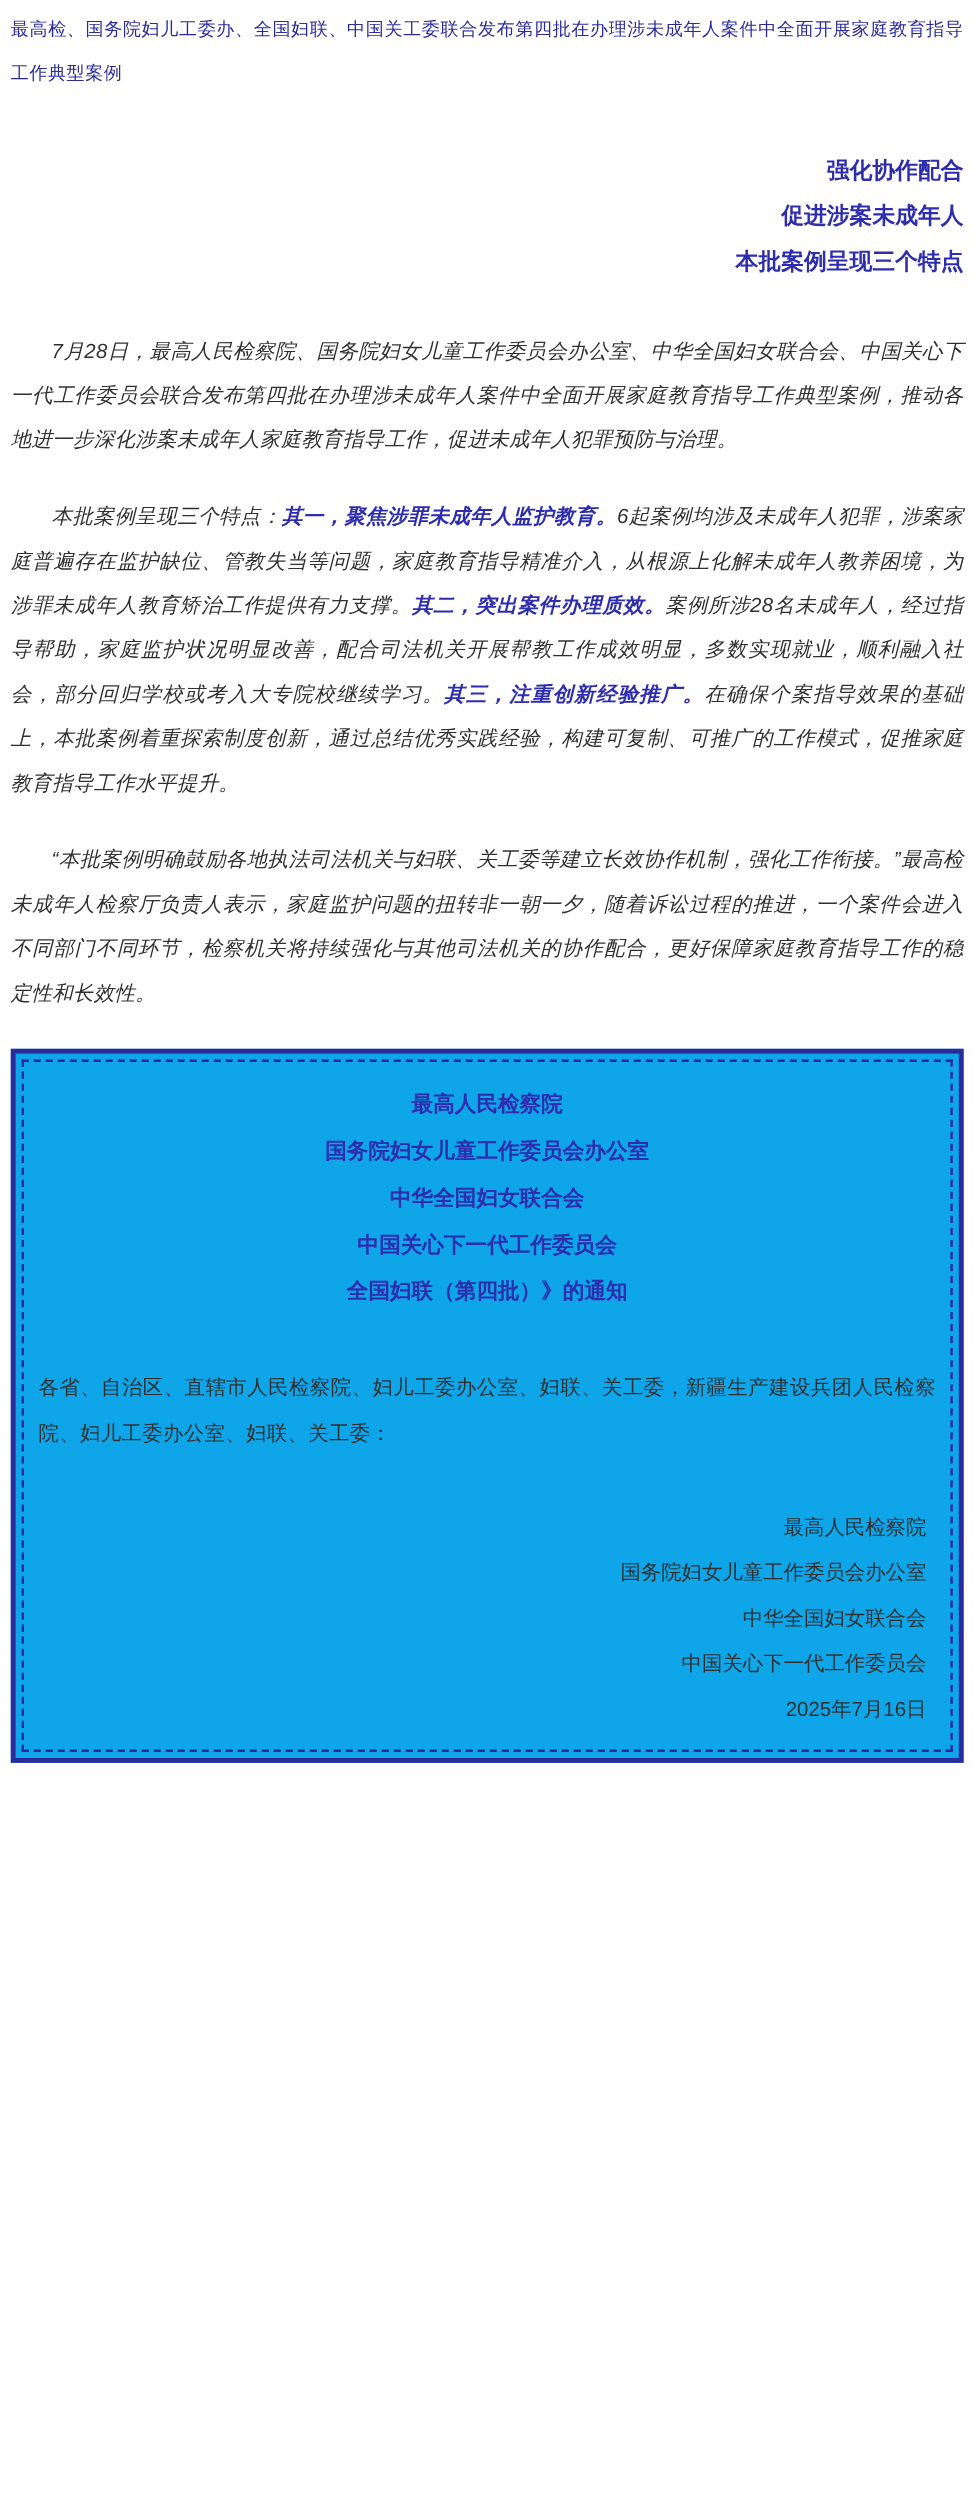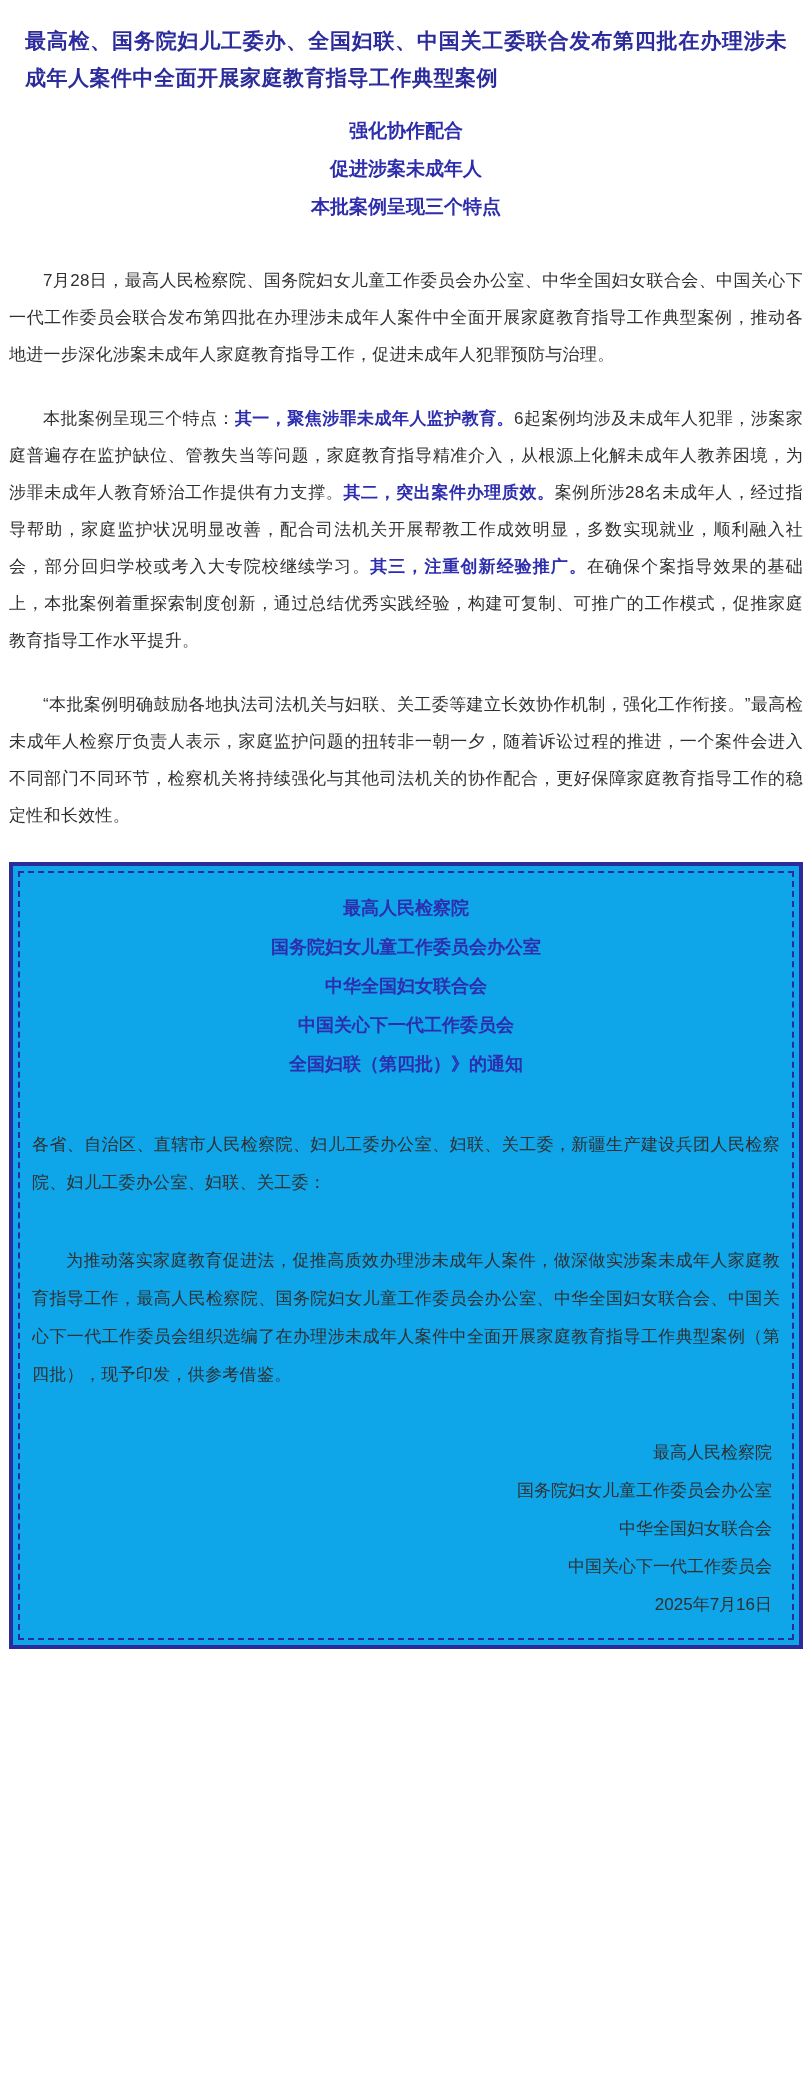--- a/index.html
+++ b/index.html
@@ -8,26 +8,26 @@
     --body-text:#303030;
     --page-bg:#ffffff;
   }
   html,body{margin:0;padding:0;background:var(--page-bg);}
   body{font-family:"Liberation Sans","DejaVu Sans",sans-serif;}
   .page{
     width:812px;min-height:2086px;margin:0 auto;
     padding:6px 9px 52px;box-sizing:border-box;background:var(--page-bg);
   }
   .title{
-    margin:16px;font-size:21px;font-weight:700;color:var(--title-blue);
+    margin:0;font-size:15px;font-weight:400;color:var(--title-blue);
     line-height:37px;letter-spacing:.5px;text-align:justify;
   }
-  .subtitle{text-align:center;}
+  .subtitle{margin-top:44px;text-align:right;}
   .sub-line{font-size:19px;font-weight:700;color:var(--accent-blue);line-height:38px;}
-  .article-body{margin-top:8px;}
+  .article-body{margin-top:8px;font-style:italic;}
   .para{
     margin:27px 0 0;font-size:17px;color:var(--body-text);
     line-height:37px;text-indent:2em;text-align:justify;letter-spacing:.3px;
   }
   .para.first{margin-top:36px;}
   .para .hl{color:var(--accent-blue);font-weight:700;}
   .notice-box{margin-top:28px;border:4px solid var(--title-blue);background:#0ea5e9;}
   .notice-inner{border:2px dashed var(--title-blue);margin:5px;padding:14px 12px 14px;}
   .notice-headings{text-align:center;margin-top:2px;}
   .nh-line{font-size:18px;font-weight:700;color:var(--accent-blue);line-height:39px;}
@@ -67,21 +67,20 @@
       <div class="notice-headings" id="notice-headings">
           <div class="nh-line">最高人民检察院</div>
           <div class="nh-line">国务院妇女儿童工作委员会办公室</div>
           <div class="nh-line">中华全国妇女联合会</div>
           <div class="nh-line">中国关心下一代工作委员会</div>
           <div class="nh-line">全国妇联（第四批）》的通知</div>
         </div>
 
       <p class="salutation">各省、自治区、直辖市人民检察院、妇儿工委办公室、妇联、关工委，新疆生产建设兵团人民检察院、妇儿工委办公室、妇联、关工委：</p>
 
-      <p class="notice-para">为推动落实家庭教育促进法，促推高质效办理涉未成年人案件，做深做实涉案未成年人家庭教育指导工作，最高人民检察院、国务院妇女儿童工作委员会办公室、中华全国妇女联合会、中国关心下一代工作委员会组织选编了在办理涉未成年人案件中全面开展家庭教育指导工作典型案例（第四批），现予印发，供参考借鉴。</p>
 
       <div class="signature" id="signature">
           <div class="sig-line">最高人民检察院</div>
           <div class="sig-line">国务院妇女儿童工作委员会办公室</div>
           <div class="sig-line">中华全国妇女联合会</div>
           <div class="sig-line">中国关心下一代工作委员会</div>
           <div class="sig-line">2025年7月16日</div>
         </div>
 
     </div>

